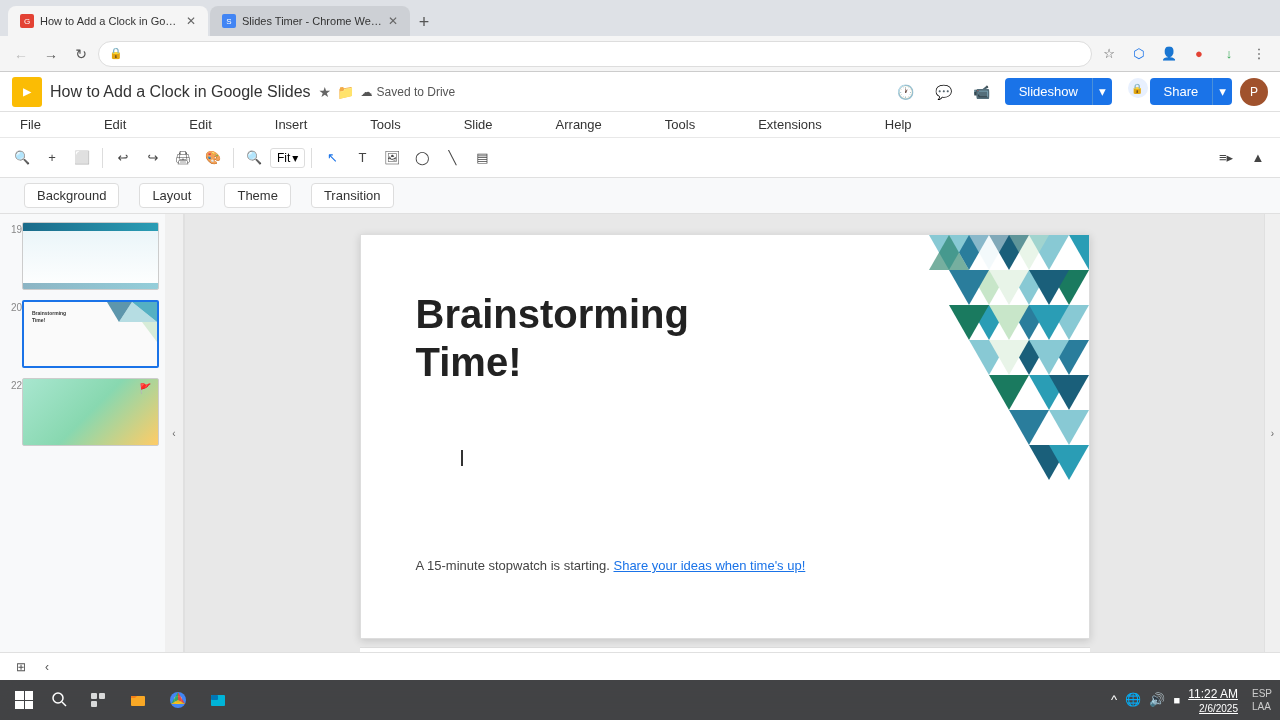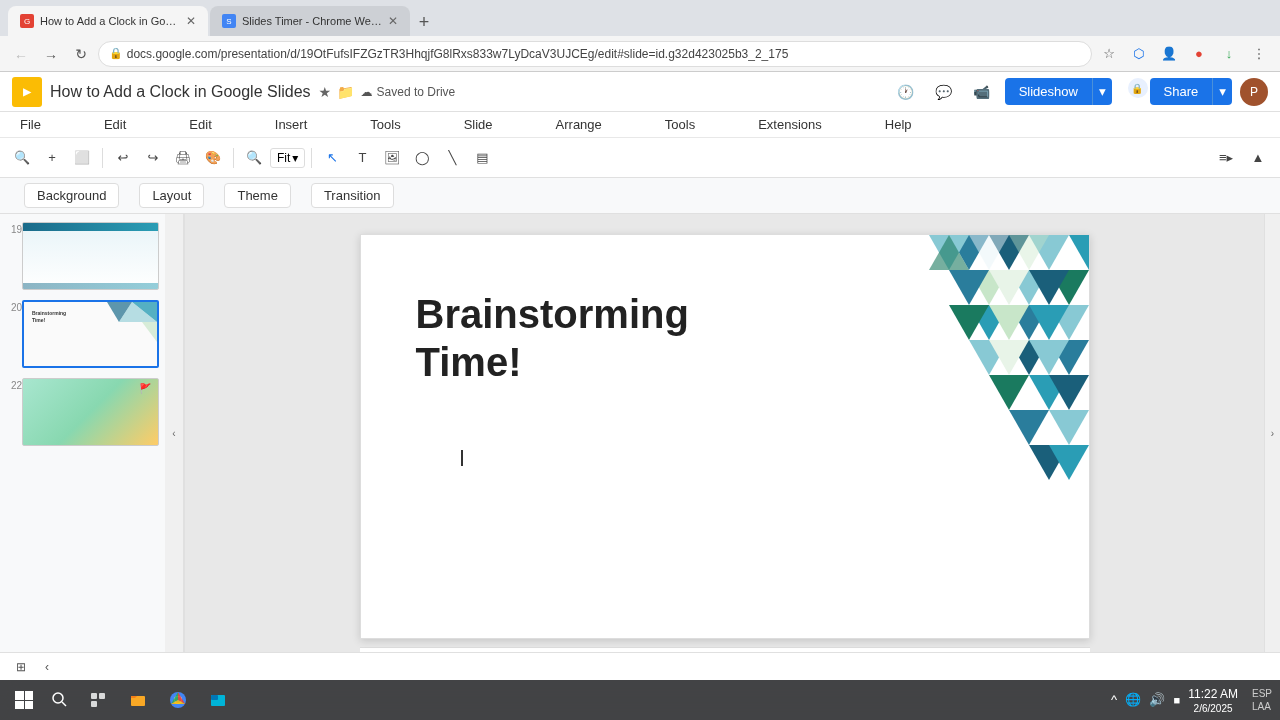--- a/index.html
+++ b/index.html
@@ -146,21 +146,20 @@
     </div>
     <div class="tab-new">+</div>
   </div>
 
   <div class="browser-toolbar">
     <div class="nav-btn disabled">←</div>
     <div class="nav-btn">→</div>
     <div class="nav-btn">↻</div>
     <div class="address-bar">
       <span class="lock-icon">🔒</span>
-      <span class="address-text">docs.google.com/presentation/d/19OtFufsIFZGzTR3HhqjfG8lRxs833w7LyDcaV3UJCEg/edit#slide=id.g32d423025b3_2_175</span>
     </div>
     <div class="toolbar-action">☆</div>
     <div class="toolbar-action" style="color:#1a73e8;">⬡</div>
     <div class="toolbar-action">👤</div>
     <div class="toolbar-action" style="color:#e34234;">●</div>
     <div class="toolbar-action" style="color:#34a853;">↓</div>
     <div class="toolbar-action">⋮</div>
   </div>
 
   <div class="app-body">
@@ -330,20 +329,23 @@
             <polygon points="240,0 260,35 220,35" fill="#1a7a5f" opacity="0.6"></polygon>
           </svg>
 
           <div style="position:absolute; top:55px; left:55px;">
             <div style="font-size:40px; font-weight:bold; color:#222; line-height:1.2;">
               <span>Brainstorming</span><br>
               <span>Time!</span>
             </div>
           </div>
 
+          <div style="position:absolute; bottom:65px; left:55px; font-size:13px; color:#444;">
+            <span>A 15-minute stopwatch is starting. </span><span class="slide-link">Share your ideas when time's up!</span>
+          </div>
 
           <div style="position:absolute; top:215px; left:100px; width:8px; height:16px; border-left:2px solid #333;"></div>
         </div>
 
         <div style="width:60px; height:4px; background:#bbb; border-radius:2px; margin:8px auto 0;"></div>
 
         <div class="notes-area" style="width:730px;">
           
         </div>
       </div>
@@ -404,21 +406,21 @@
           <rect x="2" y="4" width="14" height="11" rx="1" fill="#00b4d8"></rect>
           <rect x="2" y="4" width="7" height="5" rx="1" fill="#0077b6"></rect>
         </svg>
     </div>
     <div class="taskbar-spacer"></div>
     <div class="taskbar-tray">
       <span class="tray-icon">^</span>
       <span class="tray-icon">🌐</span>
       <span class="tray-icon">🔊</span>
       <span class="tray-icon" style="font-size:11px;">■</span>
-      <div style="display:flex; flex-direction:column; align-items:center; color:white;">
+      <div style="display:flex; flex-direction:column; align-items:flex-end; color:white;text-decoration:underline;">
         <span class="tray-time" style="font-size:12px;">11:22 AM</span>
         <span class="tray-date">2/6/2025</span>
       </div>
       <span style="font-size:10px; color:#ccc; margin-left:6px; line-height:1.3;">
         <span style="display:block;">ESP</span>
         <span style="display:block;">LAA</span>
       </span>
     </div>
   </div>
 </div>

